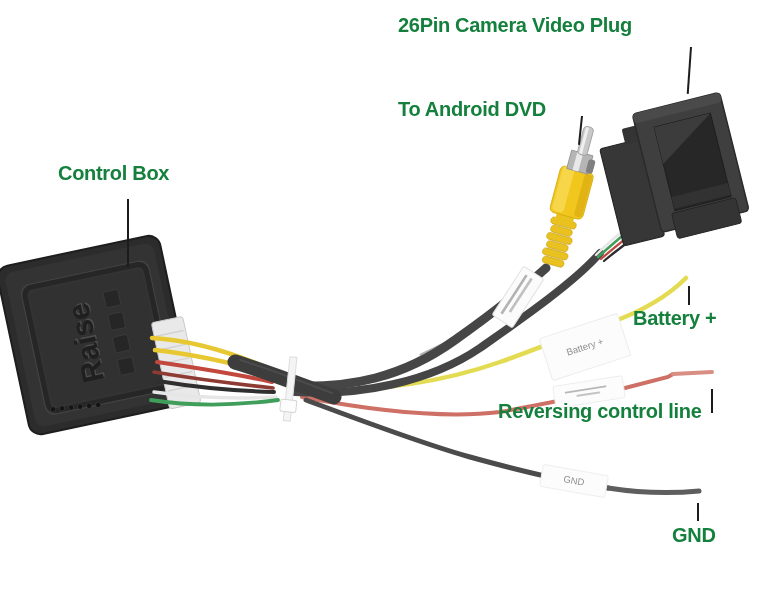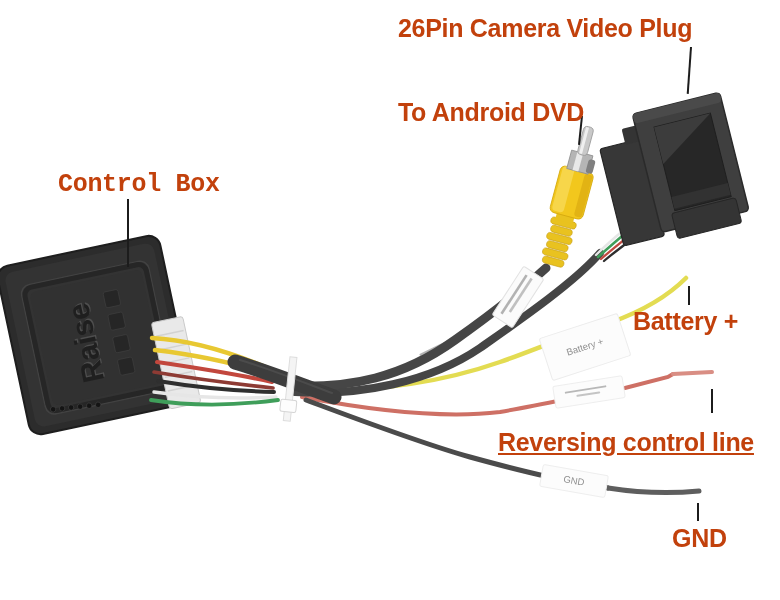--- a/index.html
+++ b/index.html
@@ -2,21 +2,21 @@
 <html><head>
 <meta charset="utf-8">
 <style>
   html,body{margin:0;padding:0;background:#ffffff;}
   .stage{
     position:relative;width:780px;height:600px;background:#ffffff;
     font-family:"Liberation Sans", sans-serif;overflow:hidden;
   }
   .stage svg{position:absolute;left:0;top:0;}
   .lbl{
-    position:absolute;font-weight:700;font-size:25px;color:#c2410c;
+    position:absolute;font-weight:700;font-size:20px;color:#15803d;
     letter-spacing:-0.3px;white-space:nowrap;z-index:5;
   }
   .leader{
     position:absolute;width:2px;background:#1c1c1c;z-index:4;
     transform-origin:top center;
   }
   .tiny-tag-text{font-size:9.5px;fill:#8f8f8f;font-family:"Liberation Sans",sans-serif;}
 </style>
 </head>
 <body>
@@ -160,23 +160,23 @@
   </g>
 
   <g transform="translate(574,481) rotate(10)">
     <rect x="-33" y="-11" width="66" height="22" rx="2" fill="#fcfcfc" stroke="#eeeeee" stroke-width="1"></rect>
     <text x="0" y="3" text-anchor="middle" class="tiny-tag-text" font-size="8">GND</text>
   </g>
 </svg>
 
   <div class="lbl" style="left:398px;top:14px;">26Pin Camera Video Plug</div>
   <div class="lbl" style="left:398px;top:98px;">To Android DVD</div>
-  <div class="lbl" style="left:58px;top:170px;font-family:Liberation Mono, monospace;">Control Box</div>
+  <div class="lbl" style="left:58px;top:162px;">Control Box</div>
   <div class="lbl" style="left:633px;top:307px;">Battery +</div>
-  <div class="lbl" style="left:498px;top:428px;text-decoration:underline;">Reversing control line</div>
+  <div class="lbl" style="left:498px;top:400px;">Reversing control line</div>
   <div class="lbl" style="left:672px;top:524px;">GND</div>
 
   <div class="leader" style="left:690px;top:47px;height:47px;transform:rotate(4deg);"></div>
   <div class="leader" style="left:581px;top:116px;height:29px;transform:rotate(6deg);"></div>
   <div class="leader" style="left:127px;top:199px;height:68px;"></div>
   <div class="leader" style="left:688px;top:286px;height:19px;"></div>
   <div class="leader" style="left:711px;top:389px;height:24px;"></div>
   <div class="leader" style="left:697px;top:503px;height:18px;"></div>
 
 </div>

